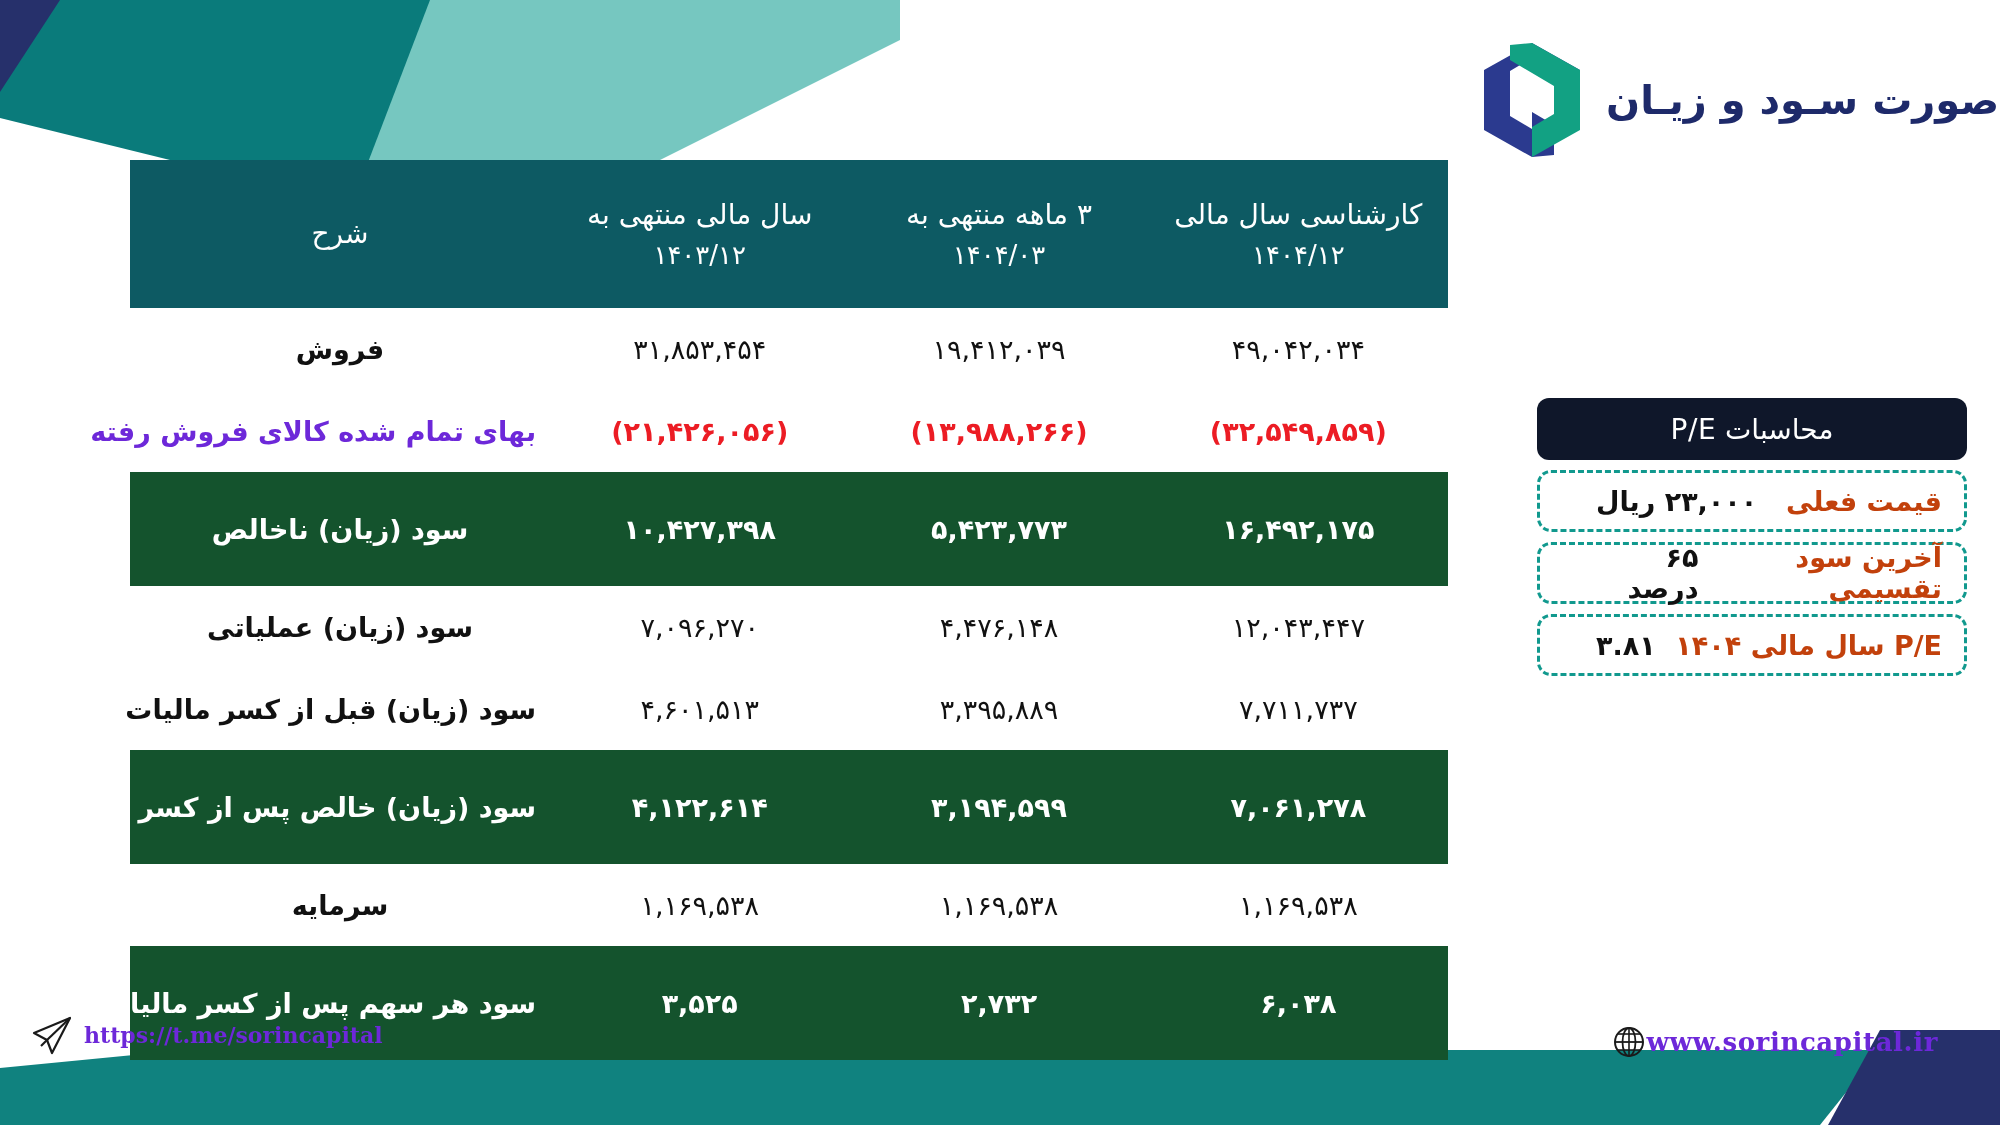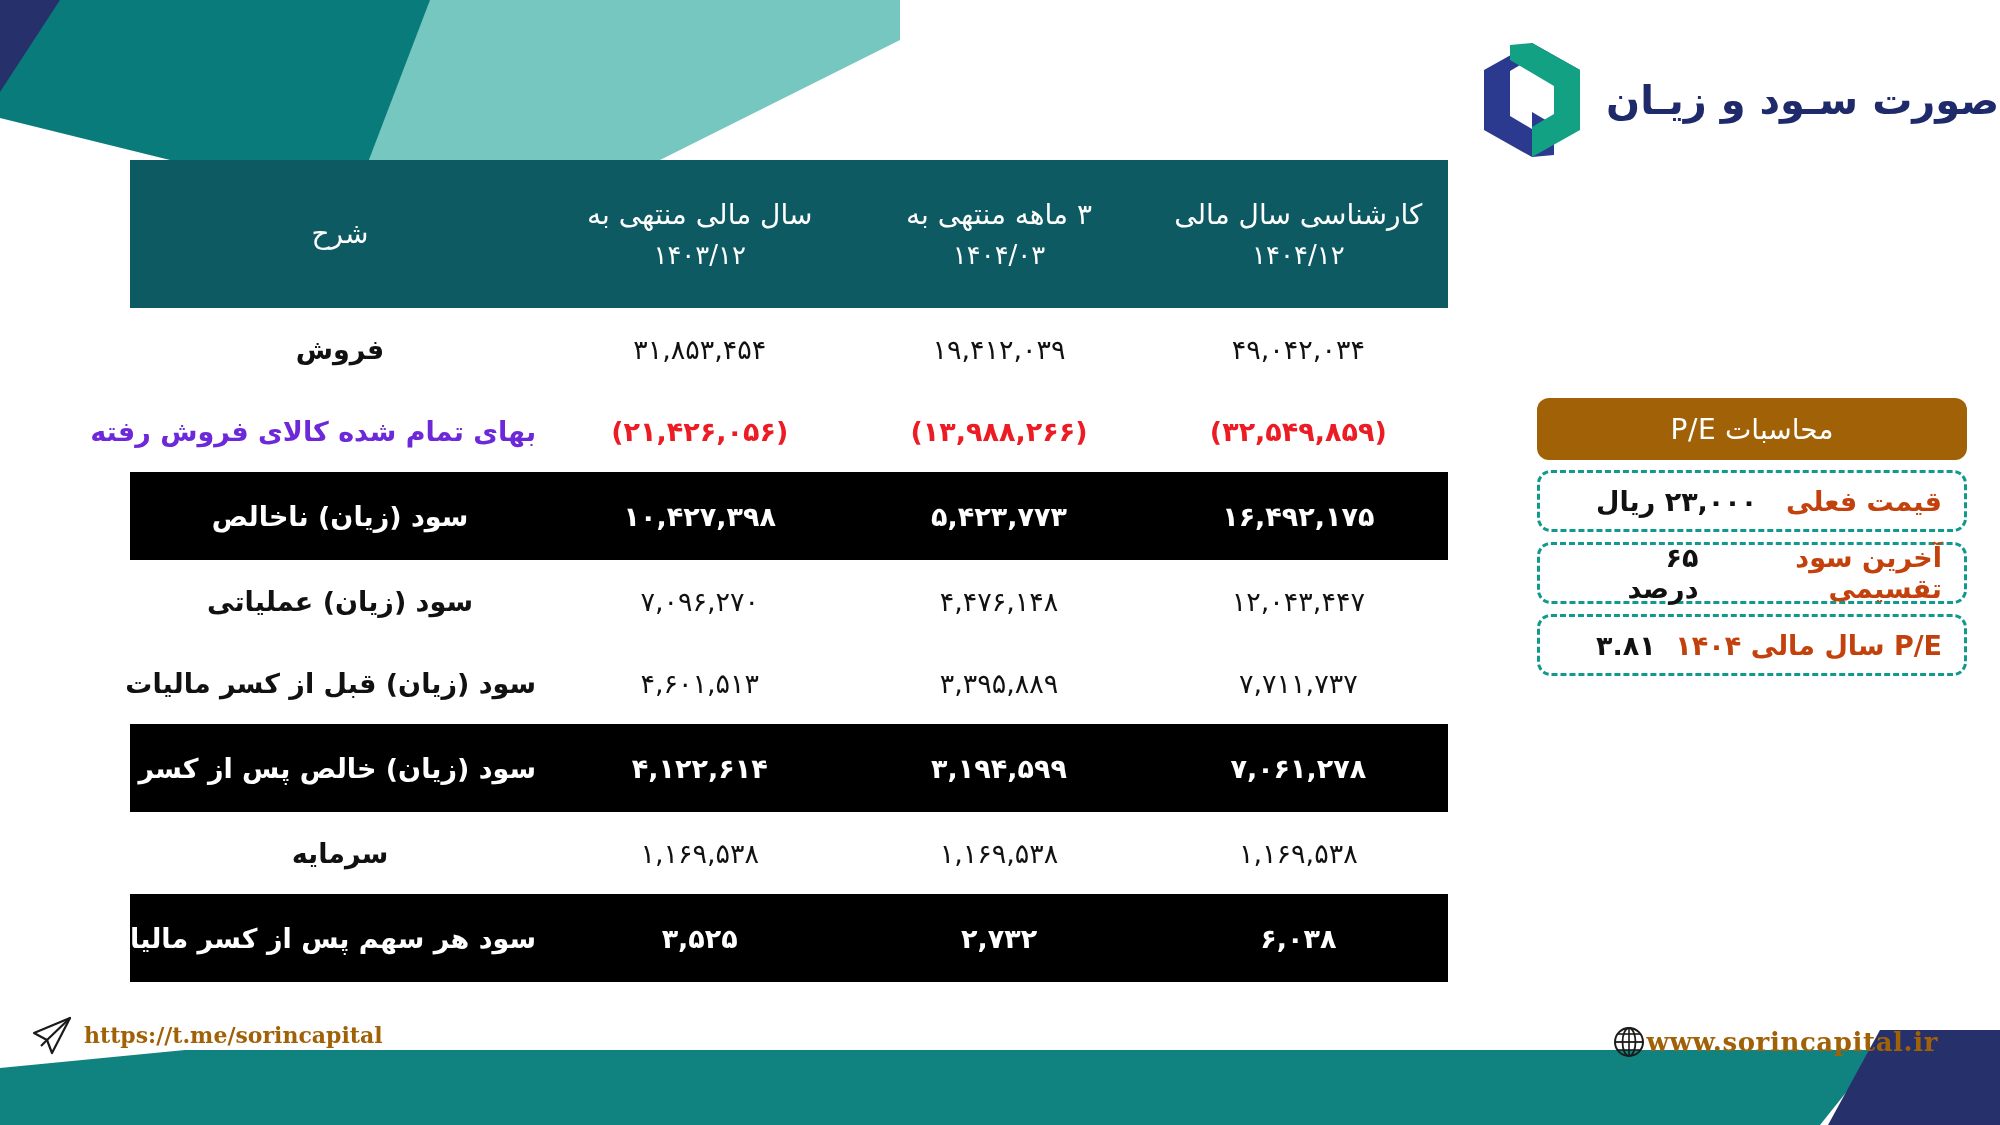--- a/index.html
+++ b/index.html
@@ -81,40 +81,40 @@
     white-space: nowrap;
   }
   #income-table tbody td.desc {
     text-align: center;
     font-size: 27px;
     font-weight: bold;
   }
 
   
   #income-table tbody tr.hl td {
-    background: #000000;
+    background: #14532d;
     color: #ffffff;
     font-weight: bold;
-    height: 88px;
+    height: 114px;
   }
   #income-table tbody tr.hl td.desc { font-weight: bold; }
 
   
   #income-table tbody td.neg { color: #ec1c24; font-weight: bold; }
   #income-table tbody tr.neg-row td.desc { color: #6d28d9; }
 
   
   #pe-panel {
     position: absolute;
     top: 398px;
     left: 1537px;
     width: 430px;
   }
   #pe-panel-title {
-    background: #a16207;
+    background: #0f172a;
     color: #ffffff;
     border-radius: 12px;
     height: 62px;
     display: flex;
     align-items: center;
     justify-content: center;
     font-size: 28px;
     letter-spacing: .5px;
   }
   .pe-row {
@@ -149,21 +149,21 @@
     bottom: 66px;
     display: flex;
     flex-direction: row;
     align-items: center;
     gap: 0;
     direction: ltr;
   }
   .footer-text {
     font-family: "DejaVu Serif", "Liberation Serif", serif;
     font-size: 22px;
-    color: #a16207;
+    color: #6d28d9;
     font-weight: bold;
     white-space: nowrap;
   }
   #footer-website .footer-text { font-size: 26px; letter-spacing: .6px; }
   .footer-icon { flex: none; display: block; }
 </style>
 </head>
 <body>
 
 <svg id="deco-top-left" class="deco" viewBox="0 0 900 230" preserveAspectRatio="none">

